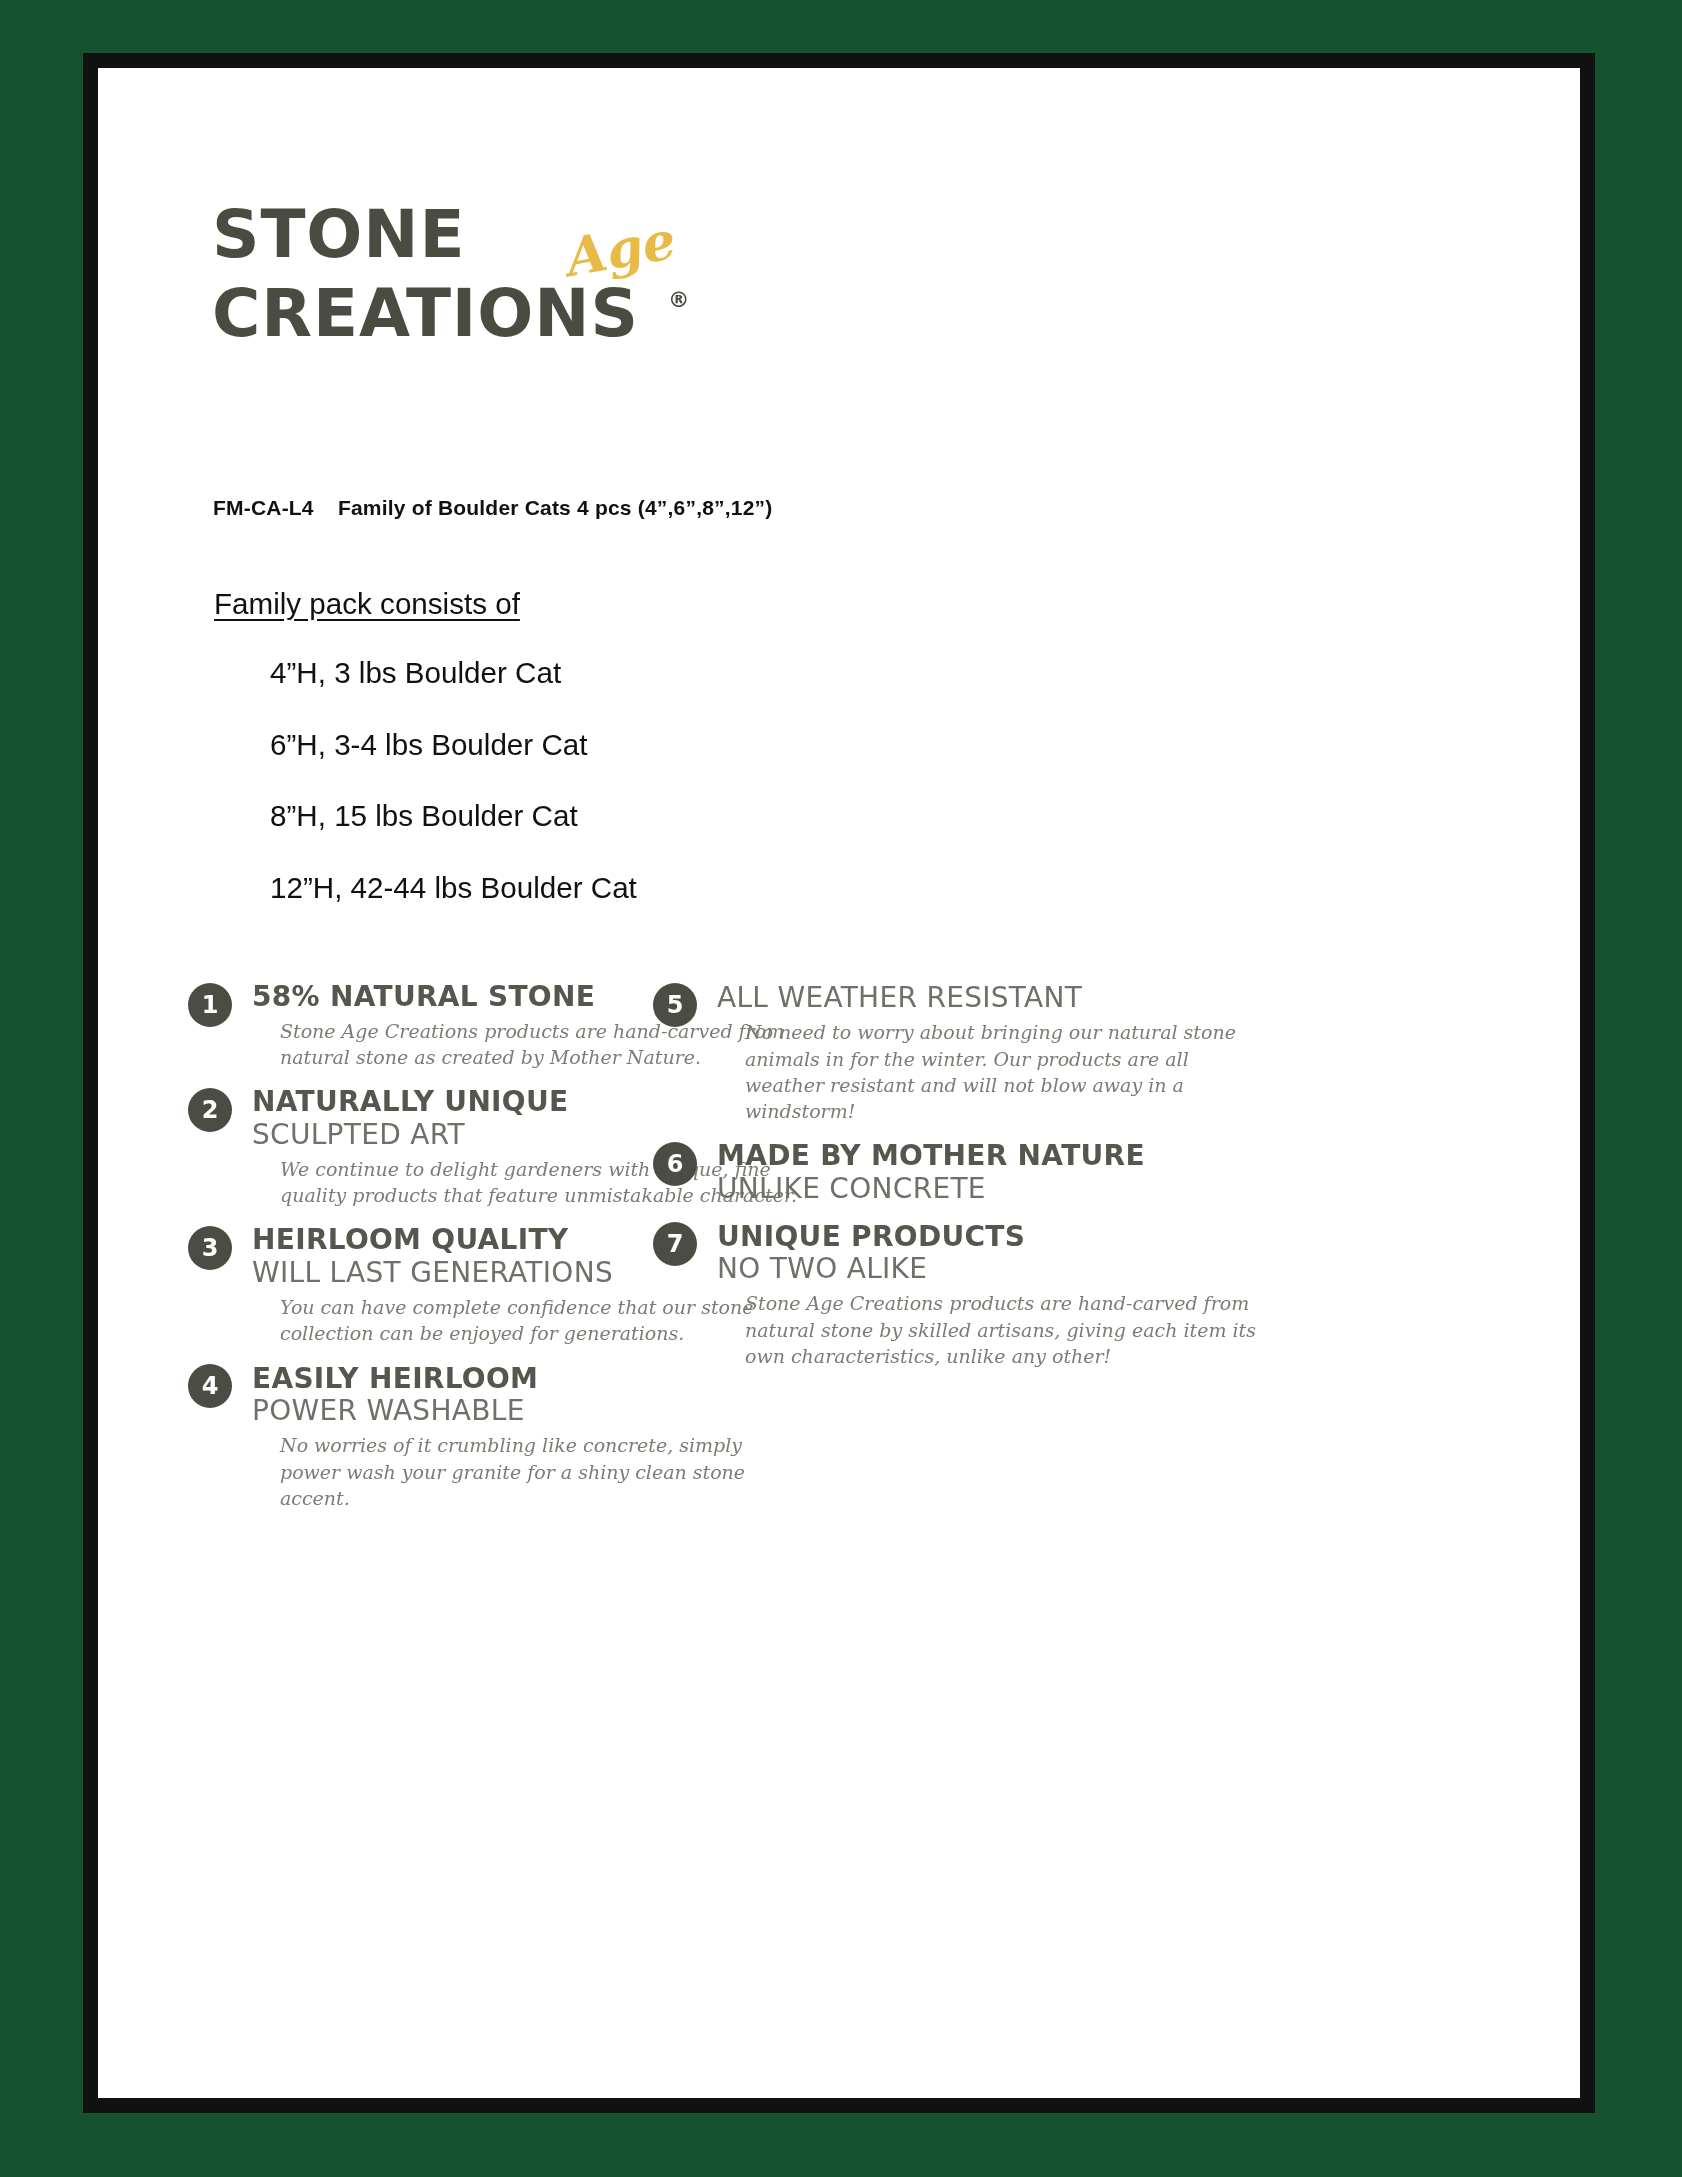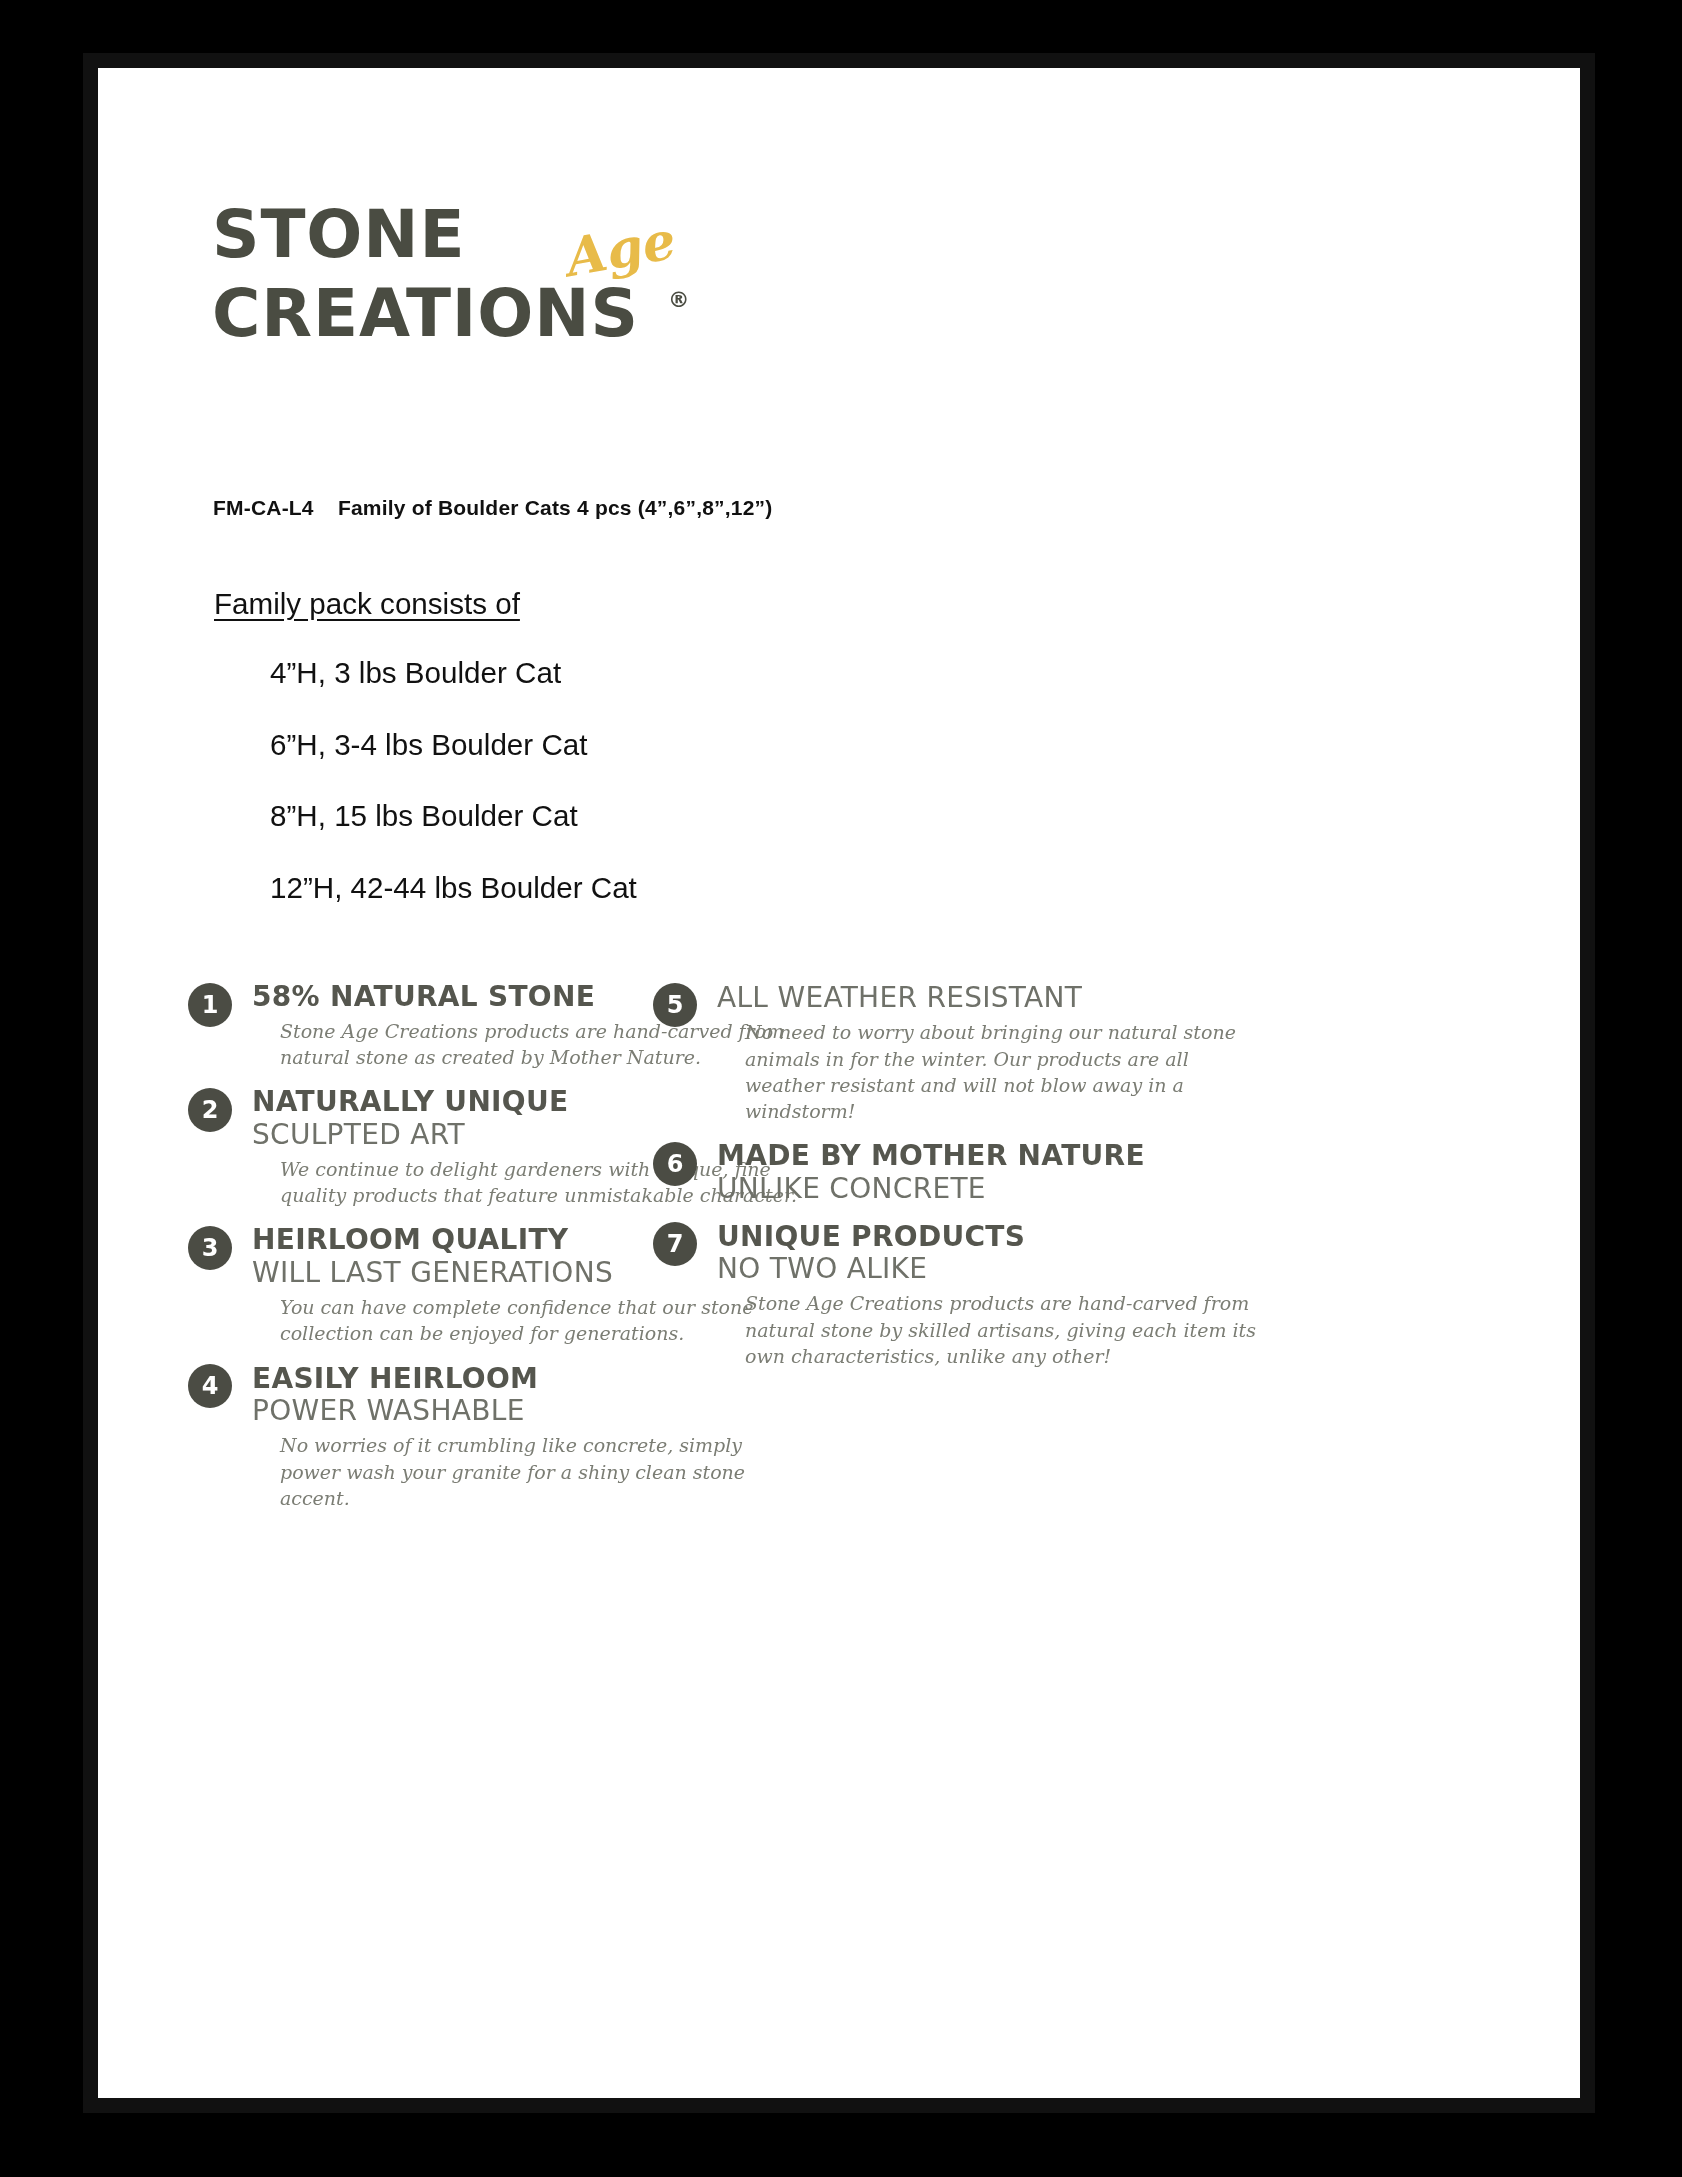--- a/index.html
+++ b/index.html
@@ -14,21 +14,21 @@
     color: #000000;
     position: relative;
     overflow: hidden;
   }
   
   .page-outer {
     position: absolute;
     left: 0; top: 0;
     width: 1683px;
     height: 2177px;
-    background: #000000;
+    background: #14532d;
     box-sizing: border-box;
   }
   .page-border {
     position: absolute;
     left: 83px;
     top: 53px;
     width: 1512px;
     height: 2060px;
     border: 15px solid #111111;
     background: #ffffff;

